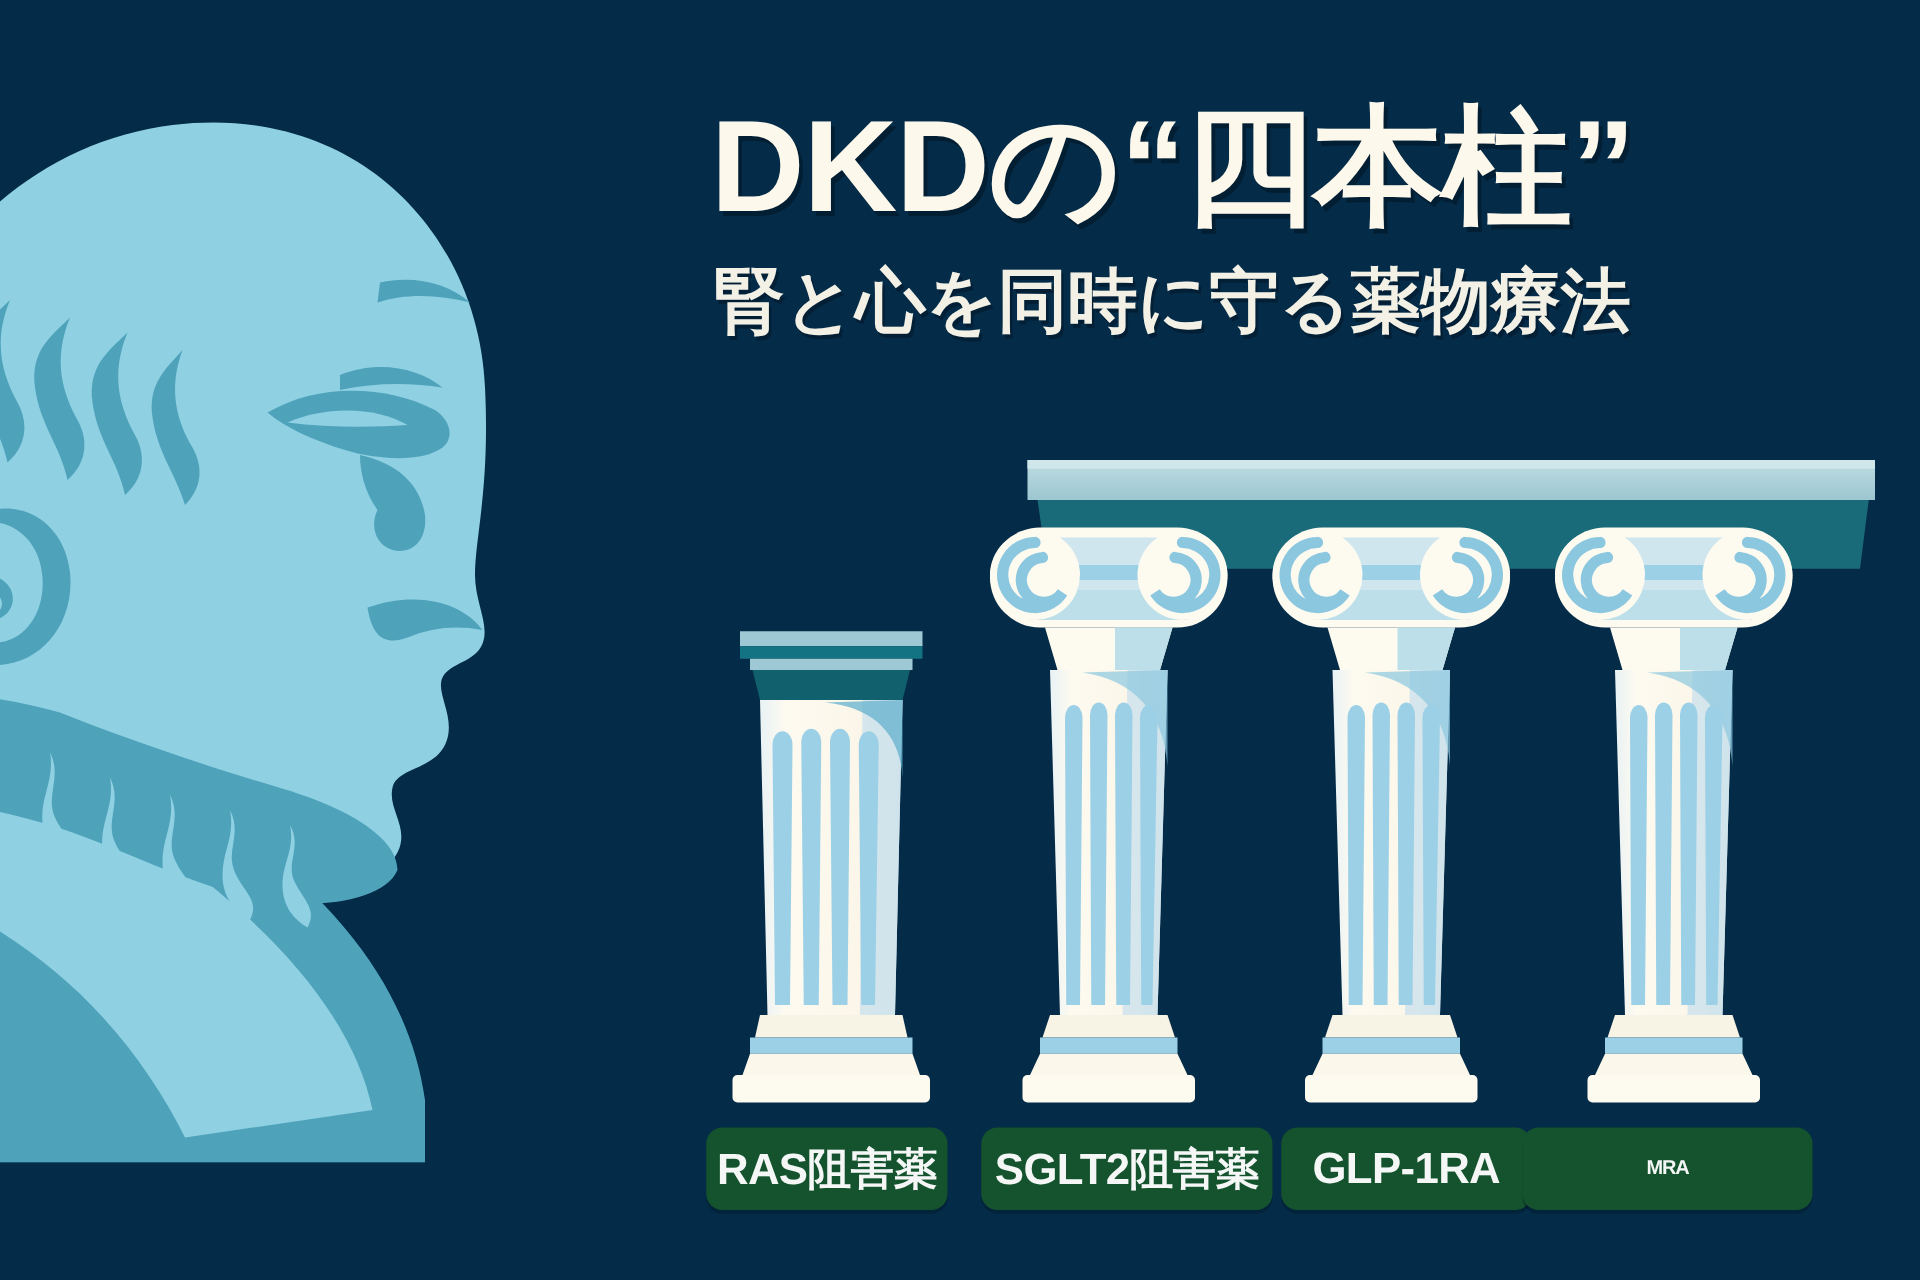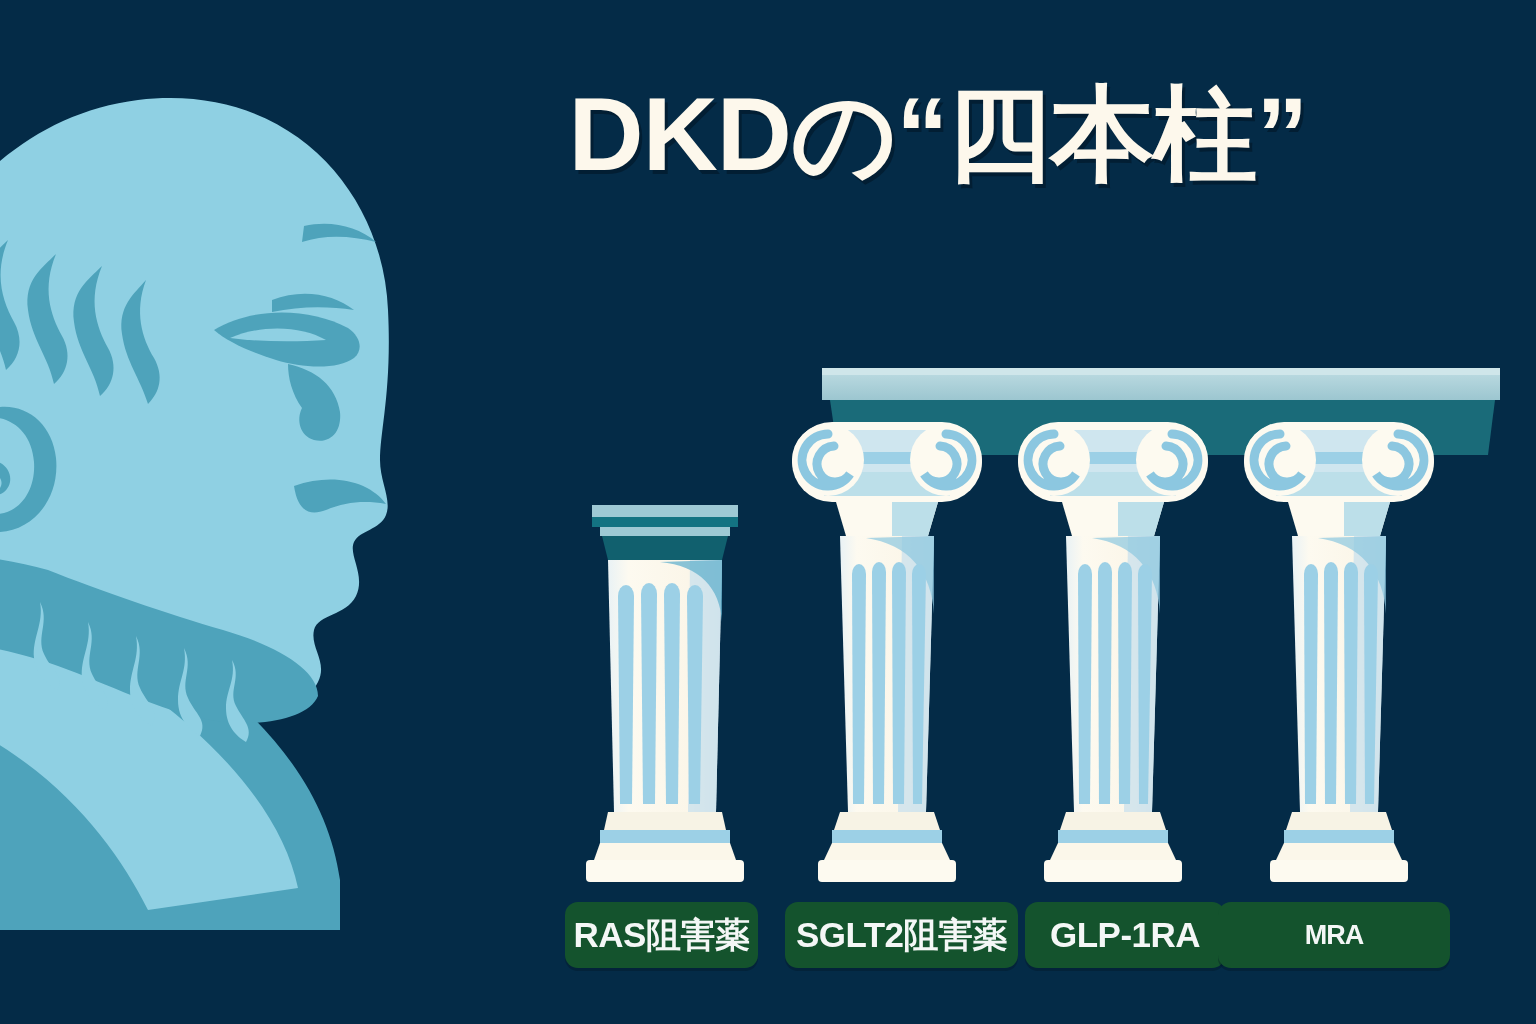--- a/index.html
+++ b/index.html
@@ -83,21 +83,21 @@
     font-weight: 700;
     letter-spacing: -0.5px;
     white-space: nowrap;
     box-shadow: 0 3px 0 rgba(2, 20, 35, 0.35);
   }
   .badge.b0 { left: 25px;  width: 193px; }
   .badge.b1 { left: 245px; width: 233px; }
   .badge.b2 { left: 485px; width: 200px; }
   .badge.b3 { left: 678px; width: 232px; font-size: 33px; }
   .badge.b3 .sup {
-    font-size: 27px;
+    font-size: 16px;
     vertical-align: super;
     letter-spacing: -1px;
   }
 </style>
 </head>
 <body>
 
 <div id="stage" style="width: 1536px; height: 1024px; background: rgb(4, 43, 71);">
 
   <svg id="bust" viewBox="0 0 470 900">
@@ -161,20 +161,21 @@
       <path d="M242 308 c 32 -14 72 -12 96 2 c -30 2 -64 2 -96 -2 z" fill="#8fd0e3"></path>
 
       <path d="M300 334 c 28 6 48 22 52 48 c 2 20 -10 32 -26 28 c -14 -4 -18 -20 -12 -32 c -10 -14 -14 -30 -14 -44 z" fill="#4ea3bb"></path>
 
       <path d="M306 456 c 40 -14 76 -4 92 18 c -22 -4 -40 -2 -60 6 c -16 6 -28 2 -32 -24 z" fill="#4ea3bb"></path>
     </g>
   </svg>
 
   <div id="headline">
     <div id="title">DKDの“四本柱”</div>
+    <div id="subtitle">腎と心を同時に守る薬物療法</div>
   </div>
 
   <svg id="temple" viewBox="0 0 960 560">
     <defs>
       <linearGradient id="shaftGrad" x1="0" y1="0" x2="1" y2="0">
         <stop offset="0%" stop-color="#e9f2f5"></stop>
         <stop offset="18%" stop-color="#fdfaf0"></stop>
         <stop offset="70%" stop-color="#fbf6e9"></stop>
         <stop offset="100%" stop-color="#cfe3ec"></stop>
       </linearGradient>

